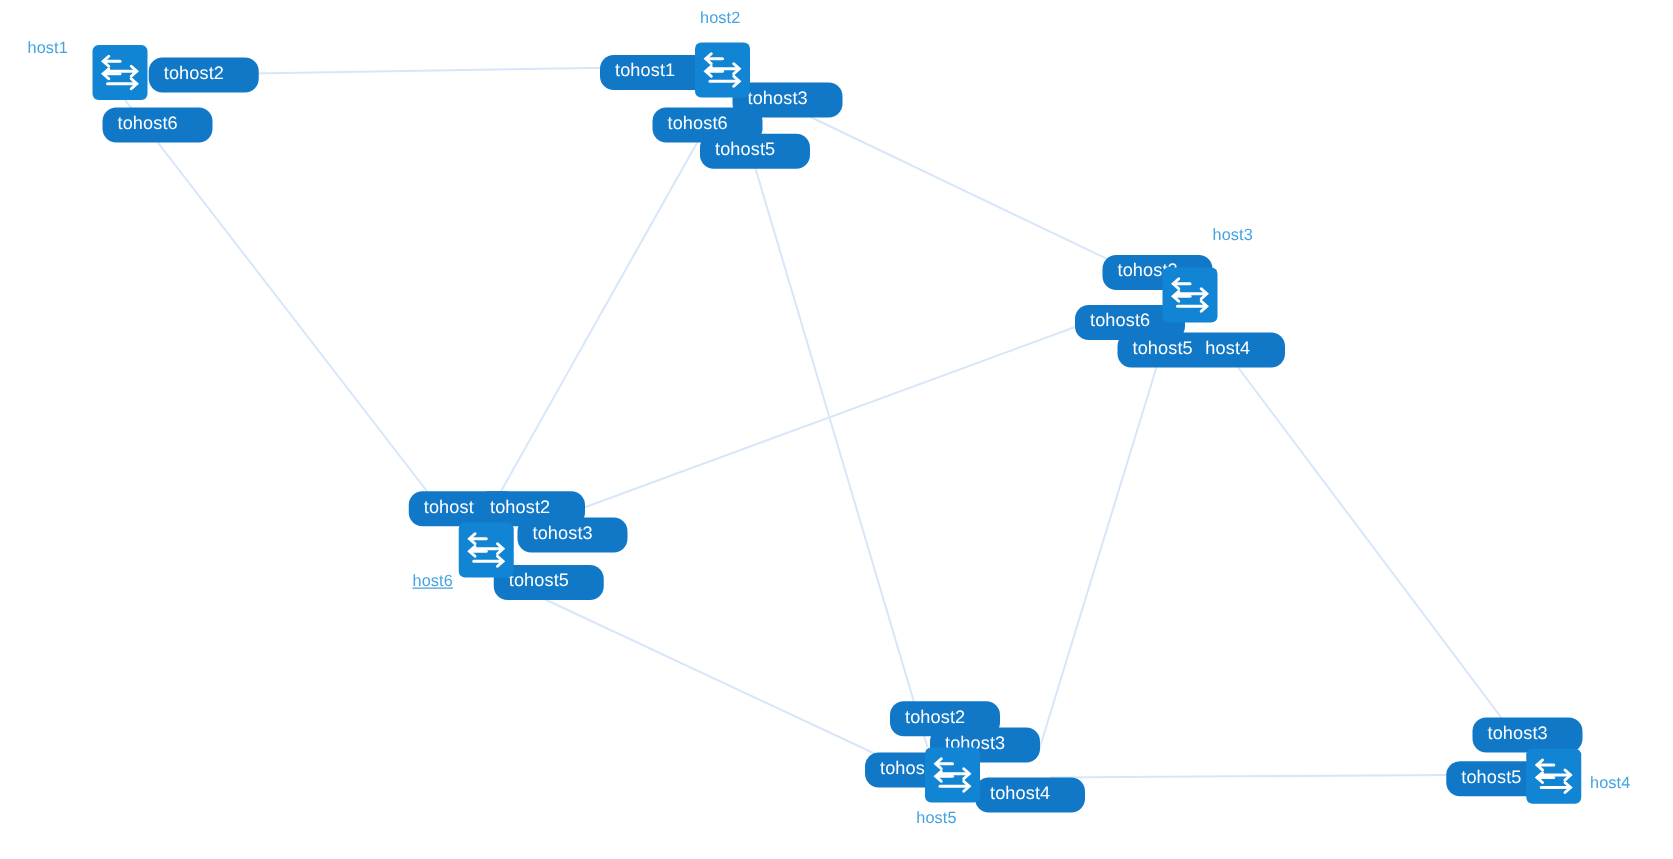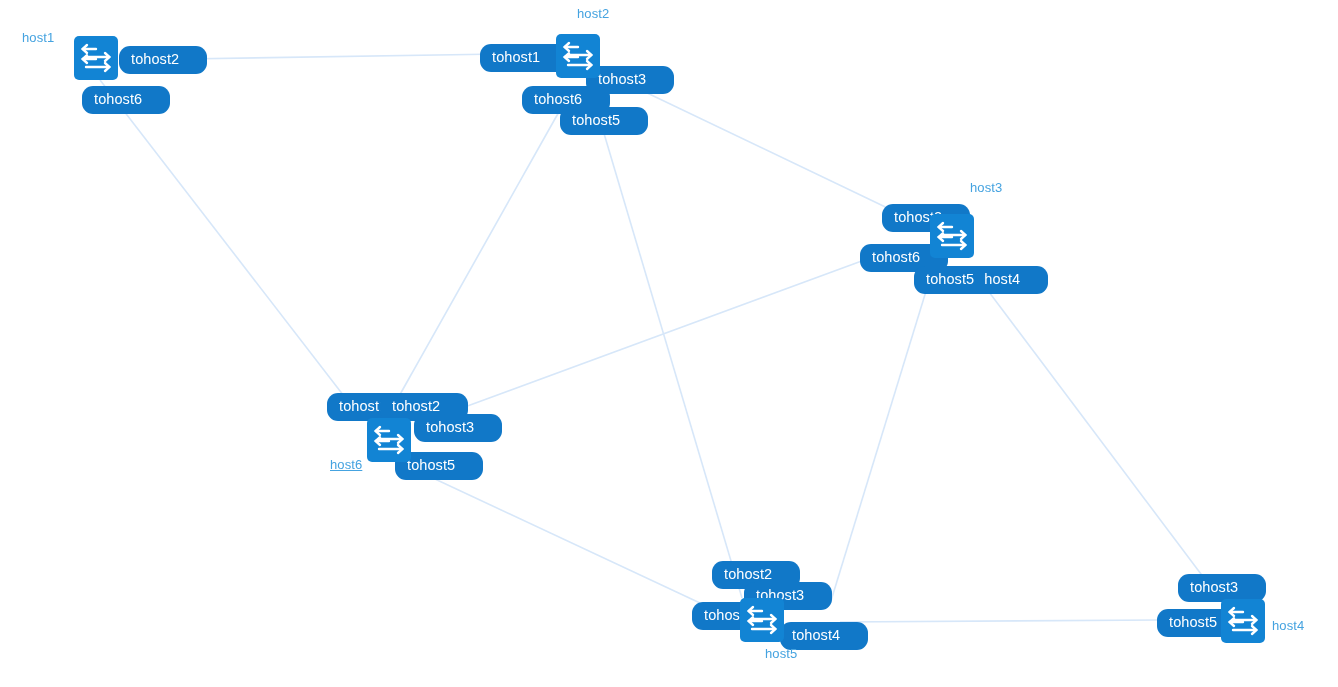--- a/index.html
+++ b/index.html
@@ -124,25 +124,25 @@
               <path d="M12 21 H35"></path>
               <path d="M31 17 L35.4 21 L31 25"></path>
               <path d="M22 23 H9"></path>
               <path d="M13 19.2 L8.6 23 L13 27"></path>
               <path d="M12 31 H35"></path>
               <path d="M31 27 L35.4 31 L31 35"></path>
             </g>
           </svg>
         </div>
       </div>
-      <div class="node-label" style="left: 577px; top: 6px; text-align: right;">host2</div>
+      <div class="node-label" style="left: 560px; top: 6px; text-align: right;">host2</div>
       <div class="node" style="left: 952px; top: 236px;">
         <div class="port-pill behind" style="left: -70px; top: -32px;"><span>tohost2</span></div>
         <div class="port-pill behind" style="left: -92px; top: 8px;"><span>tohost6</span></div>
-        <div class="port-pill behind" style="left: -58px; top: 30px; margin-left: 20px;"><span>tohost5</span><span class="inline-host-label">host4</span></div>
+        <div class="port-pill behind" style="left: -58px; top: 30px;"><span>tohost5</span><span class="inline-host-label">host4</span></div>
         <div class="switch-icon">
           <svg viewBox="0 0 44 44" xmlns="http://www.w3.org/2000/svg">
             <g stroke="#ffffff" stroke-width="2.4" stroke-linecap="round" fill="none">
               <path d="M22 13 H9"></path>
               <path d="M13 9 L8.6 13 L13 17"></path>
               <path d="M12 21 H35"></path>
               <path d="M31 17 L35.4 21 L31 25"></path>
               <path d="M22 23 H9"></path>
               <path d="M13 19.2 L8.6 23 L13 27"></path>
               <path d="M12 31 H35"></path>
@@ -184,21 +184,21 @@
               <path d="M12 21 H35"></path>
               <path d="M31 17 L35.4 21 L31 25"></path>
               <path d="M22 23 H9"></path>
               <path d="M13 19.2 L8.6 23 L13 27"></path>
               <path d="M12 31 H35"></path>
               <path d="M31 27 L35.4 31 L31 35"></path>
             </g>
           </svg>
         </div>
       </div>
-      <div class="node-label" style="left: 733px; top: 646px; margin-left: 32px;">host5</div>
+      <div class="node-label" style="left: 733px; top: 646px;">host5</div>
       <div class="node" style="left: 389px; top: 440px;">
         <div class="port-pill behind" style="left: -62px; top: -47px;"><span>tohost1</span></div>
         <div class="port-pill behind" style="left: -9px; top: -47px;"><span>tohost2</span></div>
         <div class="port-pill behind" style="left: 25px; top: -26px;"><span>tohost3</span></div>
         <div class="port-pill behind" style="left: 6px; top: 12px;"><span>tohost5</span></div>
         <div class="switch-icon">
           <svg viewBox="0 0 44 44" xmlns="http://www.w3.org/2000/svg">
             <g stroke="#ffffff" stroke-width="2.4" stroke-linecap="round" fill="none">
               <path d="M22 13 H9"></path>
               <path d="M13 9 L8.6 13 L13 17"></path>

